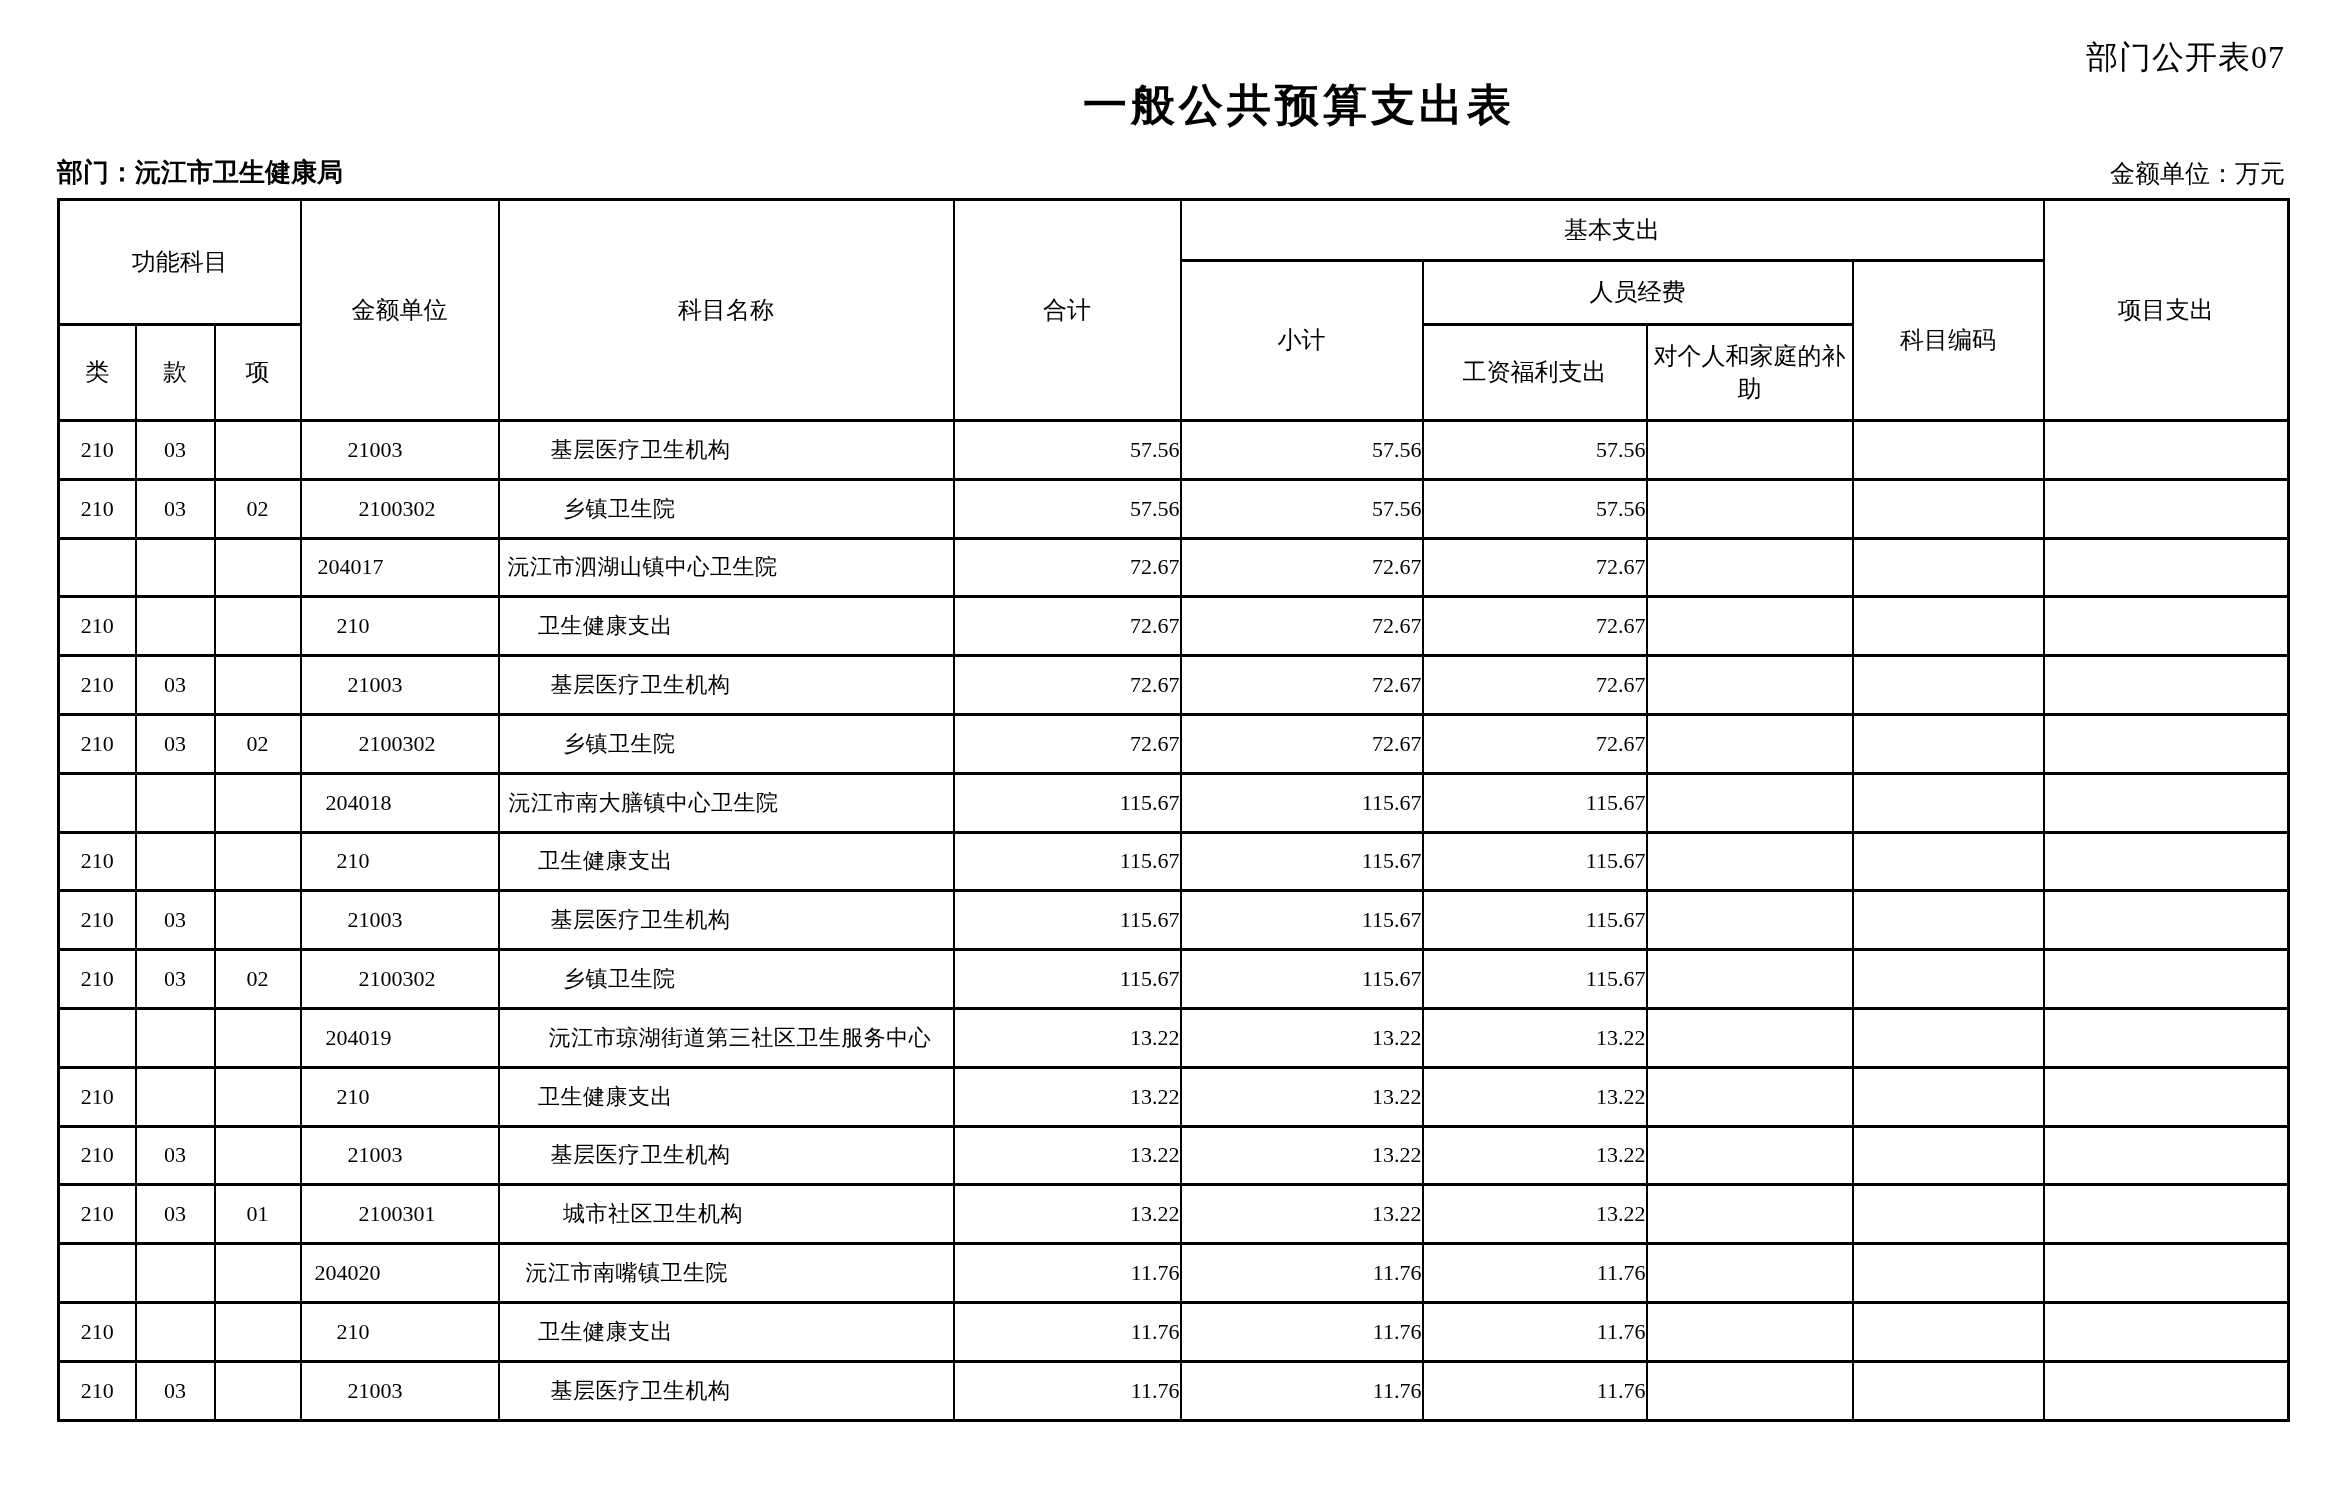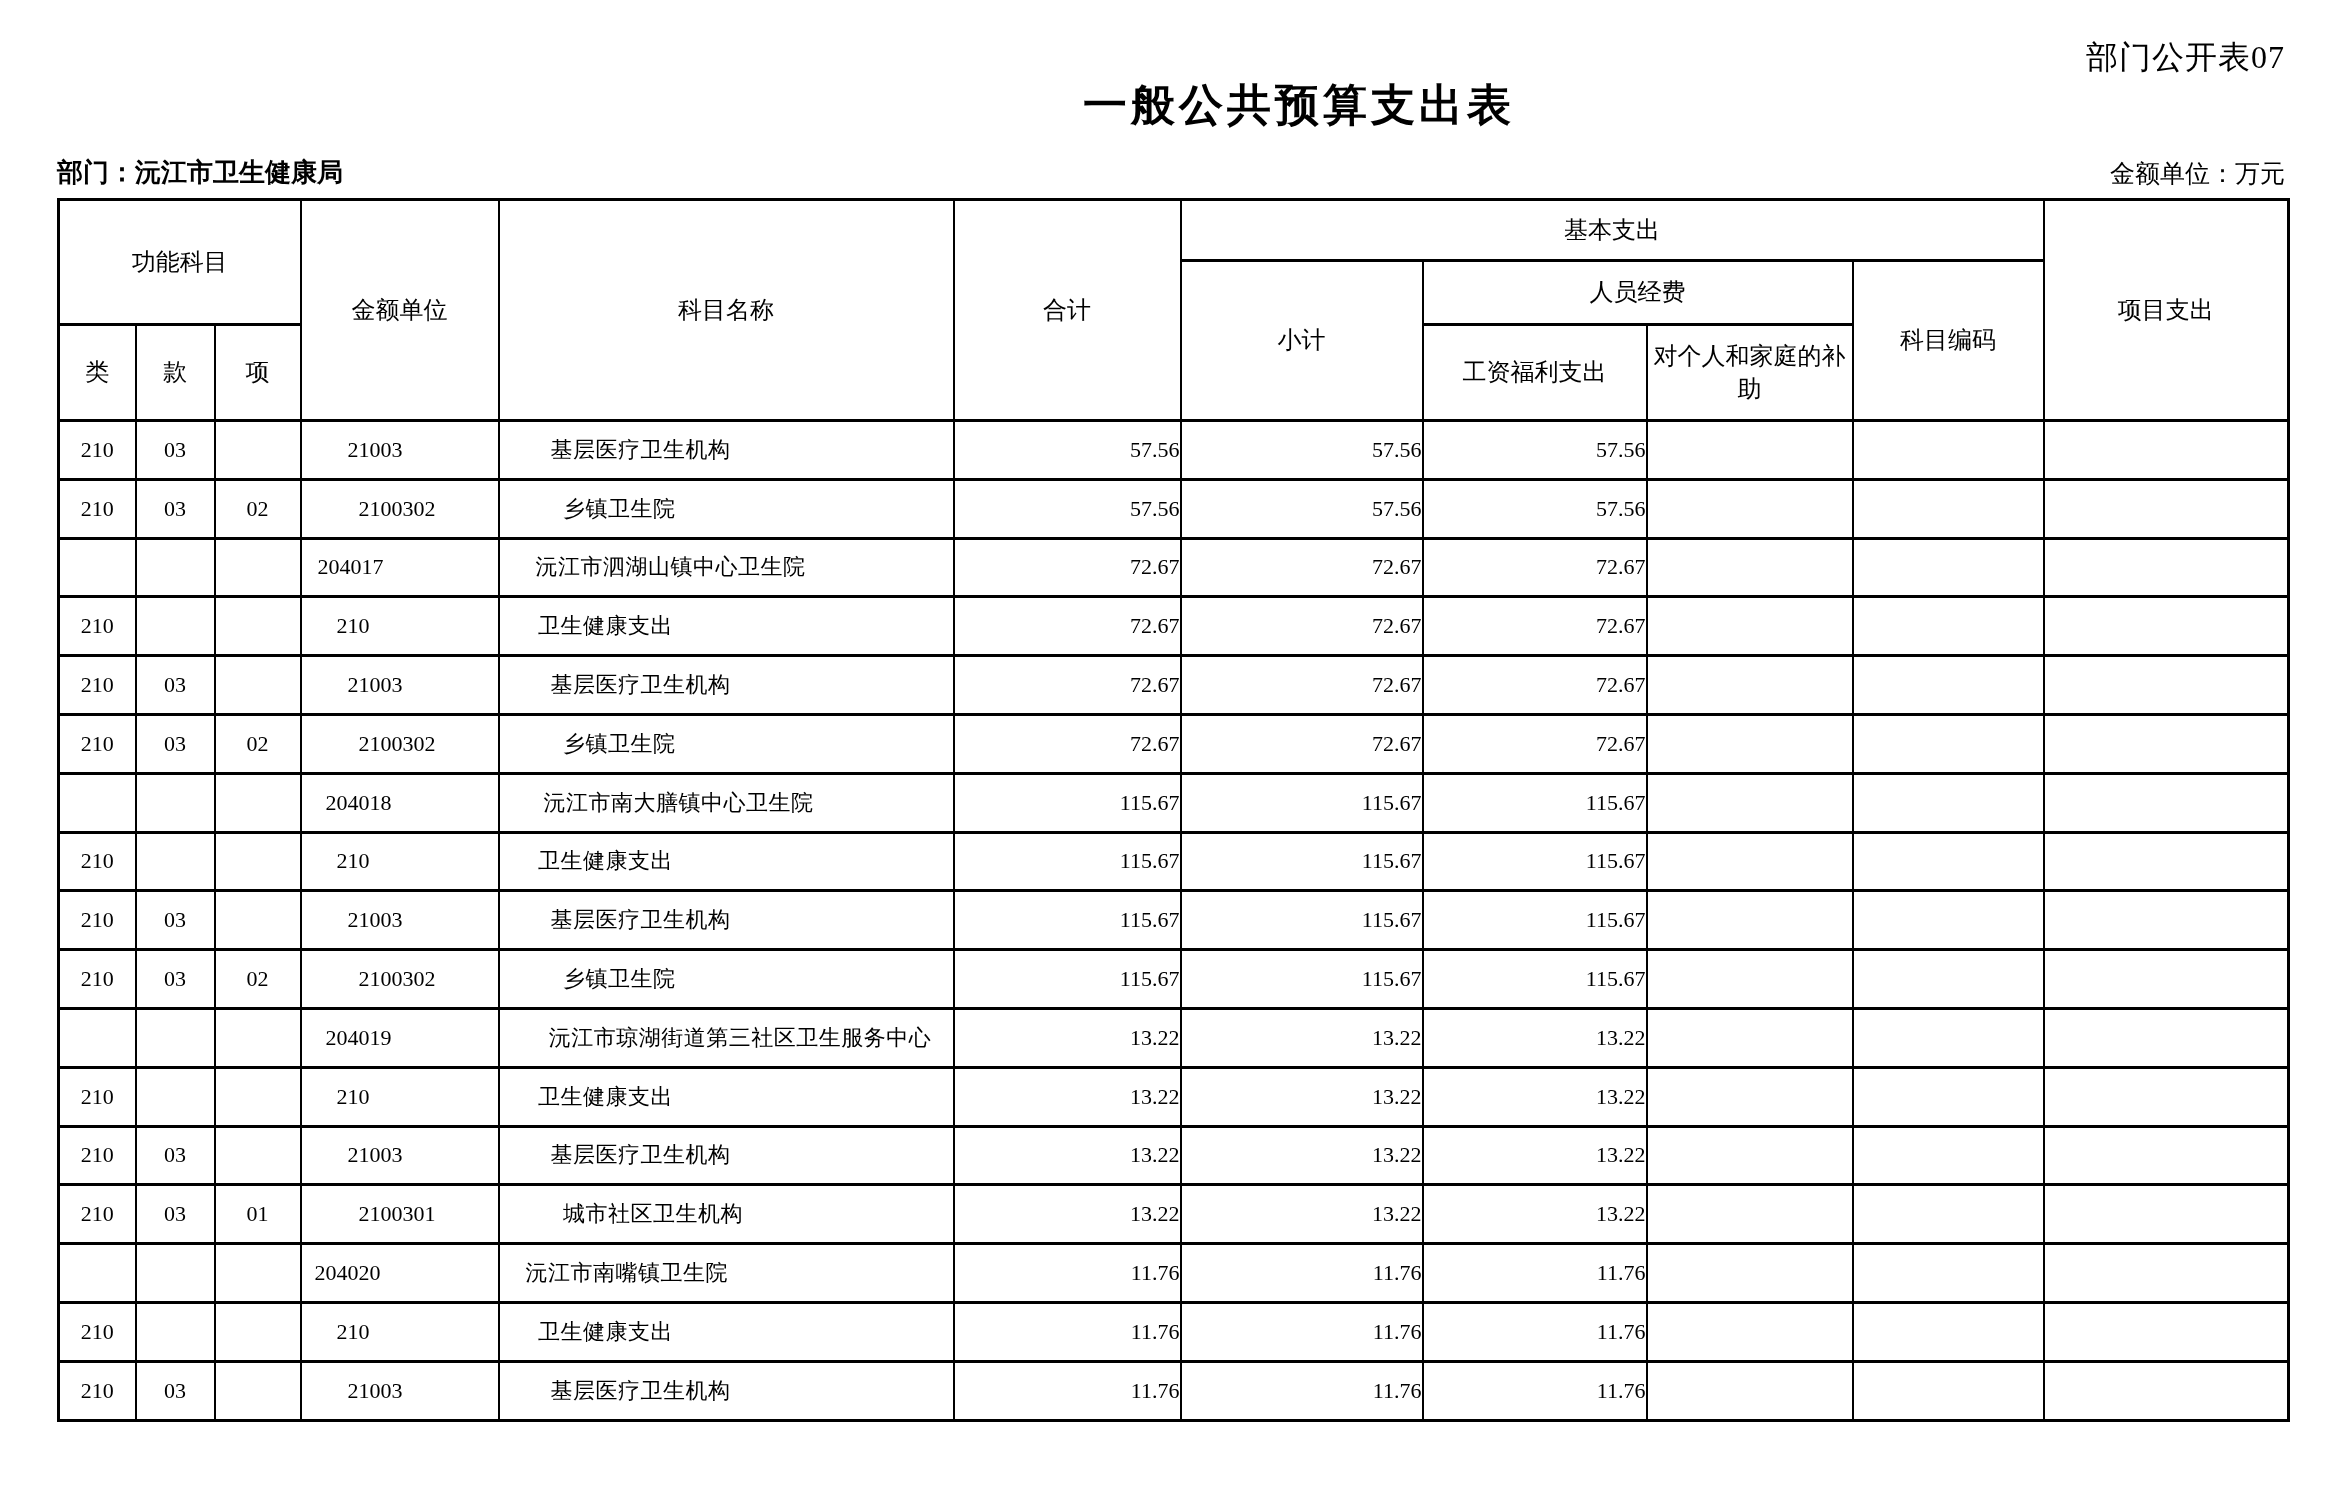--- a/index.html
+++ b/index.html
@@ -150,21 +150,21 @@
         <td class="c-right">57.56</td>
         <td class="c-right"></td>
         <td class="c-right"></td>
         <td class="c-right"></td>
       </tr>
       <tr>
         <td class="c-center"></td>
         <td class="c-center"></td>
         <td class="c-center"></td>
         <td class="c-left" style="padding-left: 16px;">204017</td>
-        <td class="c-left c-name" style="padding-left: 36px;">沅江市泗湖山镇中心卫生院</td>
+        <td class="c-left c-name" style="padding-left: 8px;">沅江市泗湖山镇中心卫生院</td>
         <td class="c-right">72.67</td>
         <td class="c-right">72.67</td>
         <td class="c-right">72.67</td>
         <td class="c-right"></td>
         <td class="c-right"></td>
         <td class="c-right"></td>
       </tr>
       <tr>
         <td class="c-center">210</td>
         <td class="c-center"></td>
@@ -202,21 +202,21 @@
         <td class="c-right">72.67</td>
         <td class="c-right"></td>
         <td class="c-right"></td>
         <td class="c-right"></td>
       </tr>
       <tr>
         <td class="c-center"></td>
         <td class="c-center"></td>
         <td class="c-center"></td>
         <td class="c-left" style="padding-left: 24px;">204018</td>
-        <td class="c-left c-name" style="padding-left: 44px;">沅江市南大膳镇中心卫生院</td>
+        <td class="c-left c-name" style="padding-left: 9px;">沅江市南大膳镇中心卫生院</td>
         <td class="c-right">115.67</td>
         <td class="c-right">115.67</td>
         <td class="c-right">115.67</td>
         <td class="c-right"></td>
         <td class="c-right"></td>
         <td class="c-right"></td>
       </tr>
       <tr>
         <td class="c-center">210</td>
         <td class="c-center"></td>

